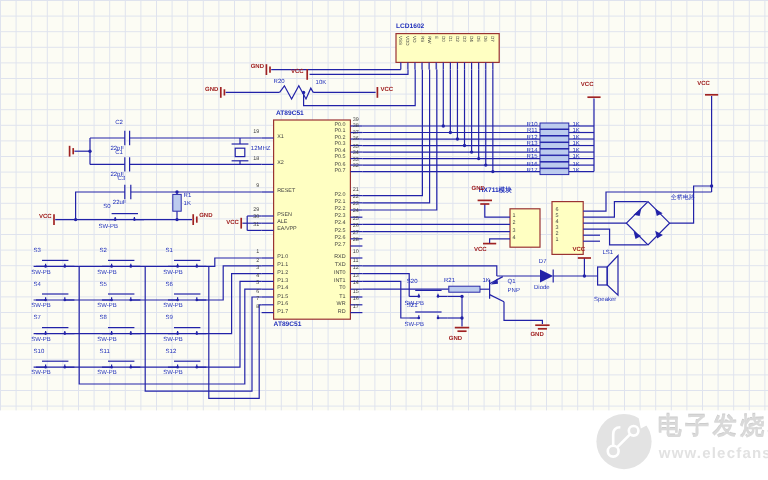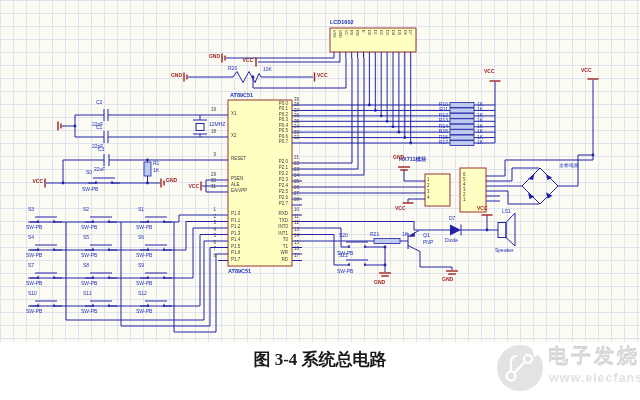--- a/index.html
+++ b/index.html
@@ -357,21 +357,20 @@
         <line x1="481.5" y1="215" x2="492.5" y2="215" class="pw" stroke-width="1.5"></line>
       </g>
   </svg>
 
   <div class="t des" style="left:330px;top:19px">LCD1602</div>
   <div class="t des" style="left:230px;top:92px">AT89C51</div>
   <div class="t des" style="left:228px;top:268px">AT89C51</div>
   <div class="t des" style="left:399px;top:156px">HX711模块</div>
   <div class="t ref" style="left:559px;top:163px">全桥电路</div>
 
-  <div class="t cap" style="left:210px;top:351px;width:220px">图 3-4 系统总电路</div>
 
   <div>
     <svg width="60" height="58" style="position:absolute;left:492px;top:340px">
       <circle cx="28" cy="28" r="23" fill="#e3e3e3"></circle>
       <path d="M40,7 L50,13 L42,17 Z" fill="#ffffff"></path>
       <circle cx="19" cy="36" r="4.5" fill="none" stroke="#ffffff" stroke-width="2.2"></circle>
       <circle cx="36" cy="19" r="4" fill="none" stroke="#ffffff" stroke-width="2.2"></circle>
       <path d="M22,33 L33,22 M19,31 L19,22 Q19,16 25,16" fill="none" stroke="#ffffff" stroke-width="2.2"></path>
     </svg>
     <div class="t wm-brand" style="left:548px;top:345px">电子发烧友</div>

